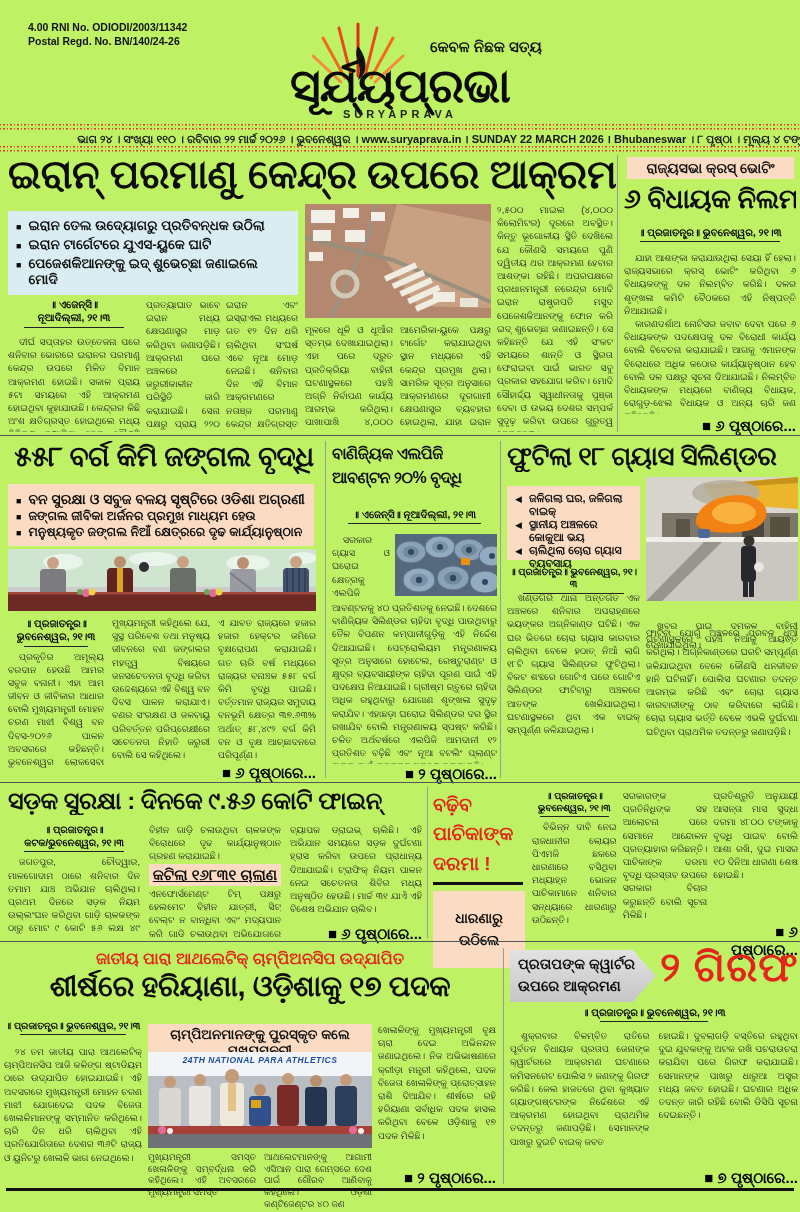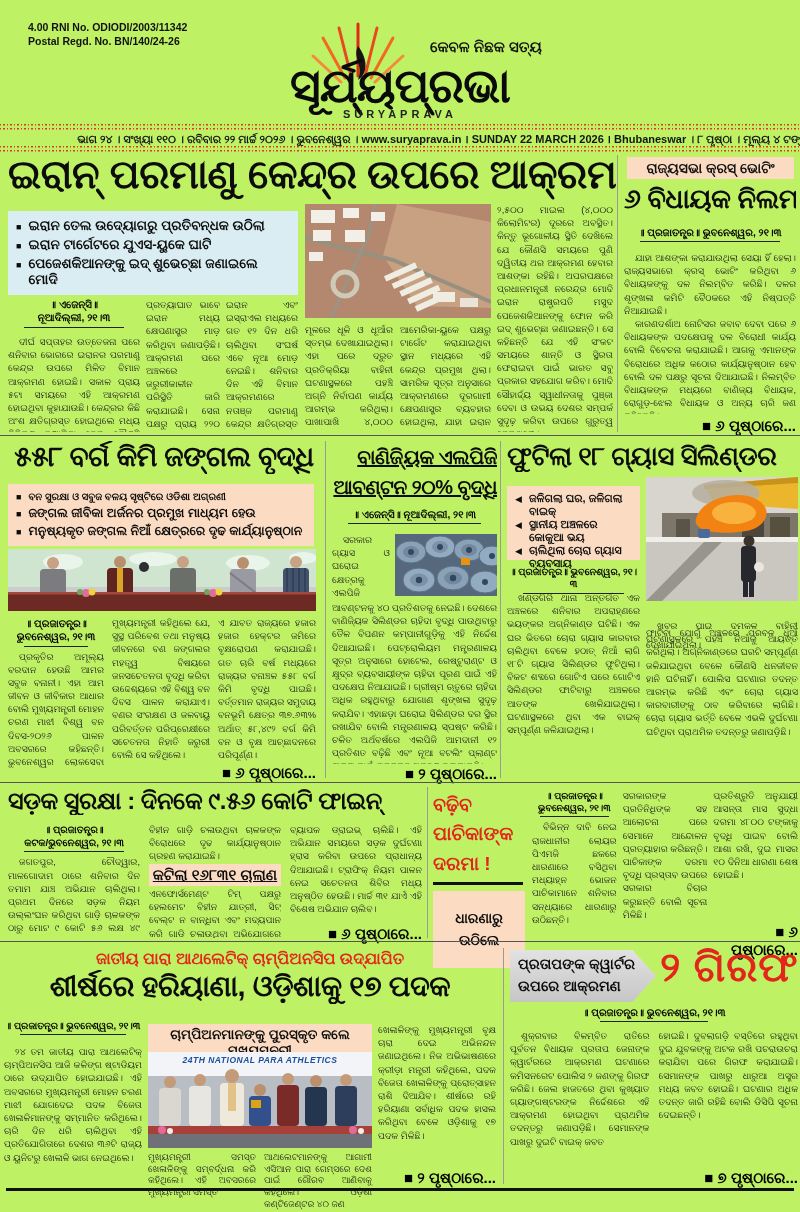--- a/index.html
+++ b/index.html
@@ -132,21 +132,21 @@
 
   </div>
   <div class="abs more-line" style="left:624px;top:416px;width:172px;">■ ୬ ପୃଷ୍ଠାରେ...</div>
 
   <div class="abs hline" style="top:435px;"></div>
 
   <div class="abs hl" style="left:8px;top:441px;width:312px;font-size:28px;text-align:center;">୫୫୮ ବର୍ଗ କିମି ଜଙ୍ଗଲ ବୃଦ୍ଧି</div>
   <div class="abs peach bullets" style="left:8px;top:484px;width:306px;height:62px;">
     <div class="b-row">
         <span class="b-mark">■</span>
-        <span style="font-size:10px;">ବନ ସୁରକ୍ଷା ଓ ସବୁଜ ବଳୟ ସୃଷ୍ଟିରେ ଓଡିଶା ଅଗ୍ରଣୀ</span>
+        <span style="font-size:14px;">ବନ ସୁରକ୍ଷା ଓ ସବୁଜ ବଳୟ ସୃଷ୍ଟିରେ ଓଡିଶା ଅଗ୍ରଣୀ</span>
       </div>
     <div class="b-row">
         <span class="b-mark">■</span>
         <span style="font-size:12.5px;">ଜଙ୍ଗଲ ଜୀବିକା ଅର୍ଜନର ପ୍ରମୁଖ ମାଧ୍ୟମ ହେଉ</span>
       </div>
     <div class="b-row">
         <span class="b-mark">■</span>
         <span style="font-size:12.5px;">ମନୁଷ୍ୟକୃତ ଜଙ୍ଗଲ ନିଆଁ କ୍ଷେତ୍ରରେ ଦୃଢ କାର୍ଯ୍ୟାନୁଷ୍ଠାନ</span>
       </div>
   </div>
@@ -198,21 +198,21 @@
     </div>
     <div class="body-txt" style="flex:1;height:160px;">ମୁଖ୍ୟମନ୍ତ୍ରୀ କହିଥିଲେ ଯେ, ସୁସ୍ଥ ପରିବେଶ ତଥା ମନୁଷ୍ୟ ଜୀବନରେ ବଣ ଜଙ୍ଗଲର ମହତ୍ତ୍ୱ ବିଷୟରେ ଜନସଚେତନତା ବୃଦ୍ଧି କରିବା ଉଦ୍ଦେଶ୍ୟରେ ଏହି ବିଶ୍ୱ ବନ ଦିବସ ପାଳନ କରାଯାଏ। ବଣର ସଂରକ୍ଷଣ ଓ ଜଳବାୟୁ ପରିବର୍ତ୍ତନ ପରିପ୍ରେକ୍ଷୀରେ ସଚେତନତା ନିହାତି ଜରୁରୀ ବୋଲି ସେ କହିଥିଲେ।</div>
     <div style="flex:1;">
       <div class="body-txt" style="height:146px;">ଏ ଯାବତ ରାଜ୍ୟରେ ହଜାର ହଜାର ହେକ୍ଟର ଜମିରେ ବୃକ୍ଷରୋପଣ କରାଯାଇଛି। ଗତ ଚାରି ବର୍ଷ ମଧ୍ୟରେ ରାଜ୍ୟର ବନାଞ୍ଚଳ ୫୫୮ ବର୍ଗ କିମି ବୃଦ୍ଧି ପାଇଛି। ବର୍ତ୍ତମାନ ରାଜ୍ୟର ସମୁଦାୟ ବନଭୂମି କ୍ଷେତ୍ର ୩୭.୬୩% ଅର୍ଥାତ୍ ୫୮,୪୯୨ ବର୍ଗ କିମି ବନ ଓ ବୃକ୍ଷ ଆଚ୍ଛାଦନରେ ପରିପୂର୍ଣ୍ଣ।</div>
       <div class="more-line">■ ୬ ପୃଷ୍ଠାରେ...</div>
     </div>
   </div>
 
   <div class="abs vline" style="left:325px;top:441px;height:337px;"></div>
 
-  <div class="abs hl" style="left:332px;top:442px;width:165px;font-size:20px;text-align:right;white-space:normal;line-height:1.5;text-decoration:underline;">
+  <div class="abs hl" style="left:332px;top:442px;width:165px;font-size:16px;text-align:left;white-space:normal;line-height:1.5;">
     <div>ବାଣିଜ୍ୟିକ ଏଲପିଜି</div>
     <div>ଆବଣ୍ଟନ ୨୦% ବୃଦ୍ଧି</div>
   </div>
   <div class="abs" style="left:332px;top:508px;width:165px;">
     <div class="byline">॥ ଏଜେନ୍ସି॥ ନୂଆଦିଲ୍ଲୀ, ୨୧।୩</div>
     <div class="brule"></div>
   </div>
   <div class="abs" style="left:332px;top:534px;width:165px;height:64px;display:flex;gap:5px;">
     <div class="body-txt p-ind" style="width:58px;flex:0 0 auto;height:64px;">ସରକାର ଗ୍ୟାସ ଓ ଘରୋଇ କ୍ଷେତ୍ରକୁ ଏଲପିଜି ଯୋଗାଣରେ ୨୦ ପ୍ରତିଶତ ବୃଦ୍ଧି କରିବାକୁ ଅନୁମୋଦନ କରିଛନ୍ତି। ଯାହା ମୋଟ</div>
     <div class="photo" style="flex:1;height:62px;">

